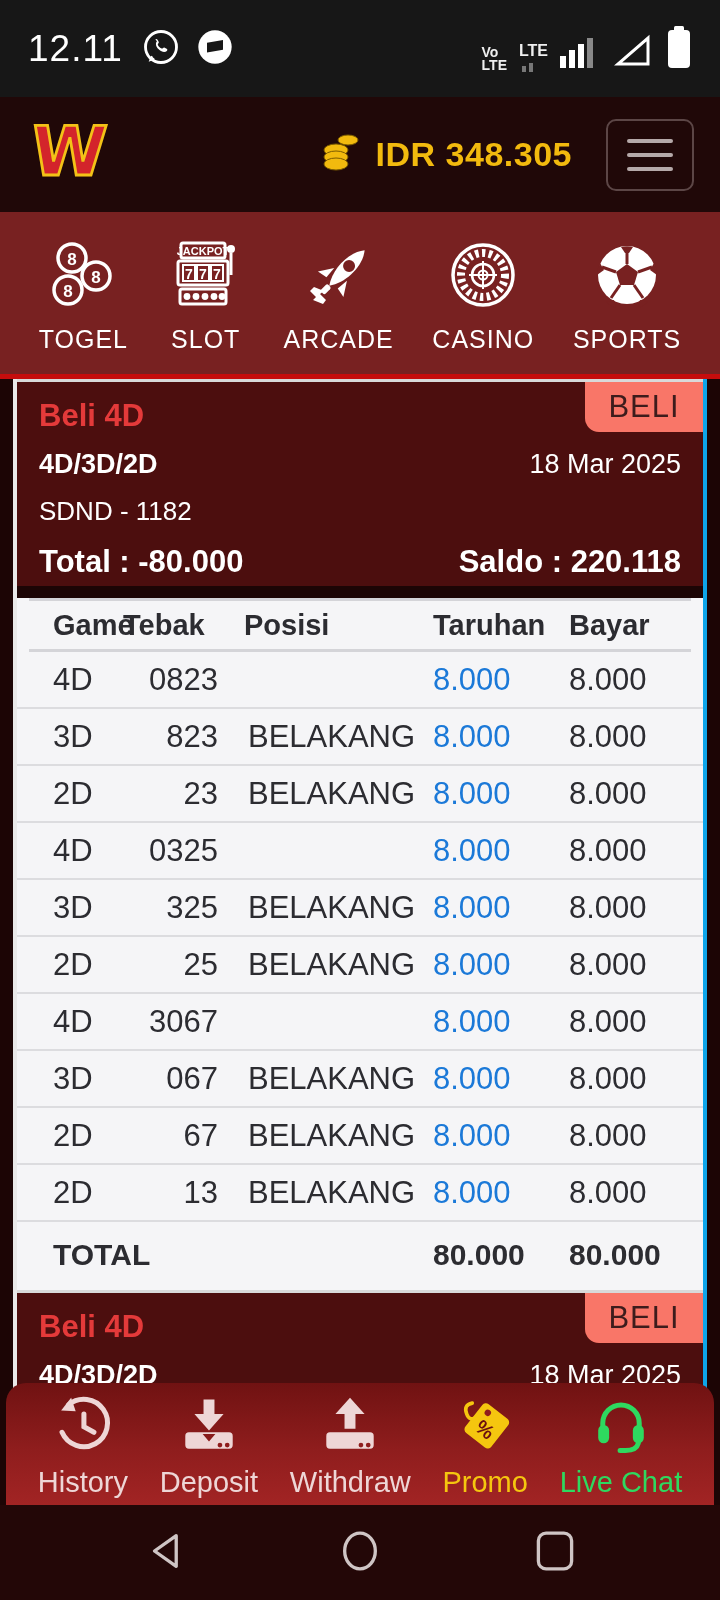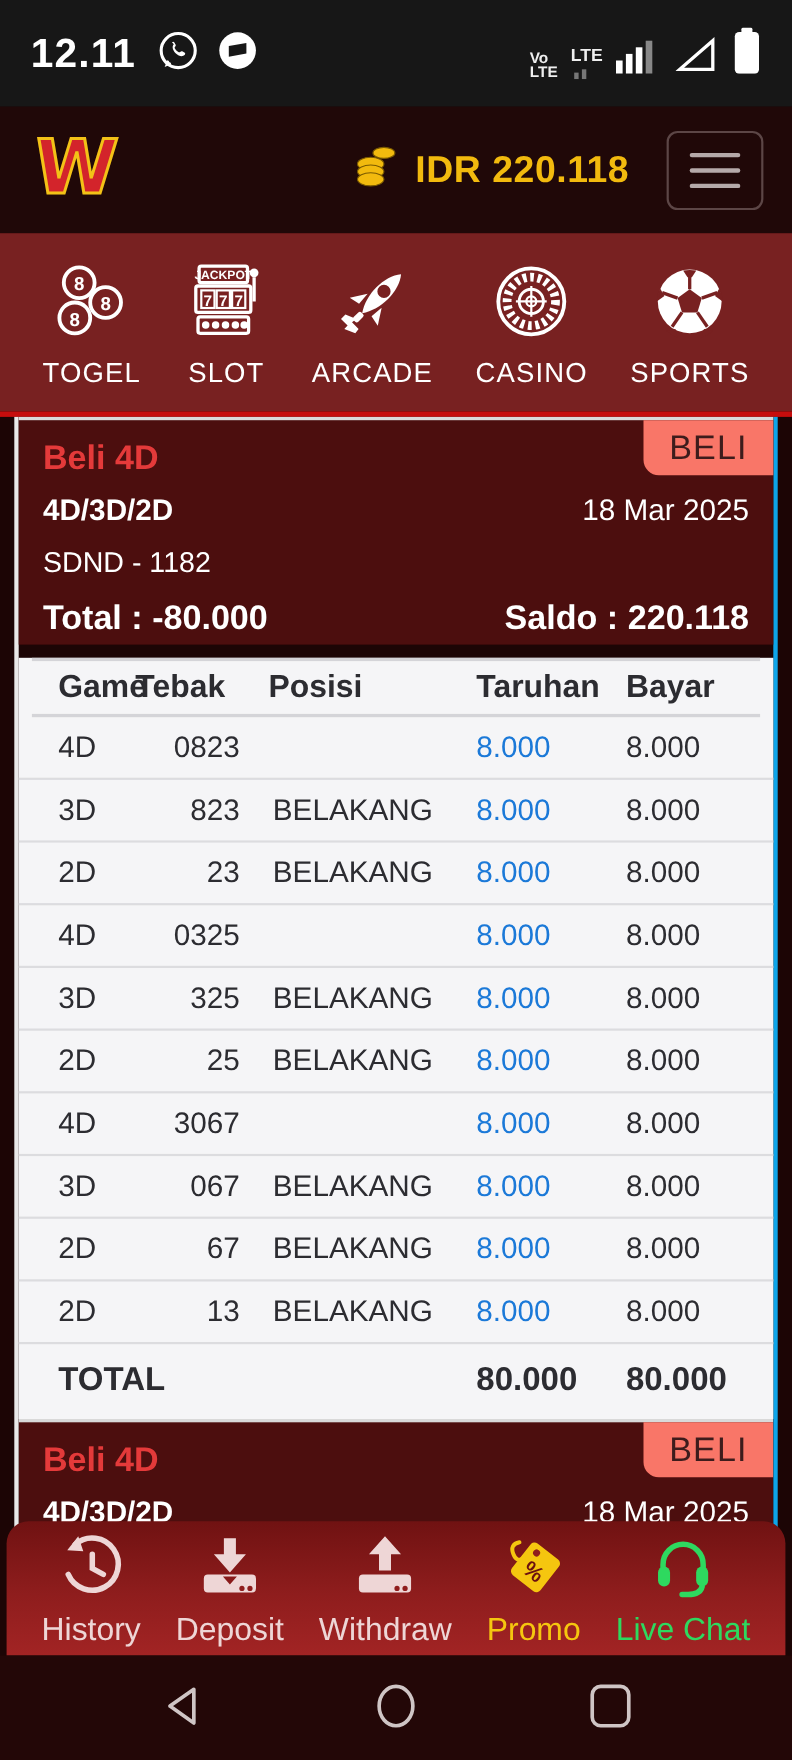--- a/index.html
+++ b/index.html
@@ -4,21 +4,21 @@
 <style>
   * { margin:0; padding:0; box-sizing:border-box; }
   html,body { background:#000; }
   body { font-family:"Liberation Sans", sans-serif; }
   .phone { position:relative; width:720px; height:1600px; margin:0 auto;
            background:#1c0505; overflow:hidden; }
 
   
   .status-bar { height:97px; background:#171717; display:flex; align-items:center;
                 padding:0 28px; color:#fff; }
-  .sb-time { font-size:37px; font-weight:bold; letter-spacing:1px; }
+  .sb-time { font-size:37px; font-weight:normal; letter-spacing:1px; }
   .sb-left-icons { display:flex; align-items:center; gap:14px; margin-left:18px; }
   .sb-spacer { flex:1; }
   .sb-right { display:flex; align-items:flex-end; gap:12px; }
   .volte { font-size:14px; font-weight:bold; line-height:13px; color:#efefef; text-align:left; }
   .lte-block { display:flex; flex-direction:column; align-items:center; }
   .lte-txt { font-size:16px; font-weight:bold; line-height:15px; color:#efefef; }
 
   
   .app-header { height:115px; background:#200808; display:flex; align-items:center;
                 padding:0 26px; }
@@ -54,21 +54,21 @@
   .ch-date { font-size:27px;text-align:center; }
   .ch-market { font-size:26px; margin-top:16px; }
   .ch-total-row { display:flex; justify-content:space-between; margin-top:17px; }
   .ch-total, .ch-saldo { font-size:31px; font-weight:bold; }
 
   
   .bet-table { background:#f5f5f7; color:#2c2c31; padding:0 0 2px; }
   .t-row { display:flex; align-items:center; padding-left:36px; padding-right:20px; }
   .t-head { border-top:3px solid #d4d4d8; border-bottom:3px solid #d4d4d8;
             margin:12px 12px 0; padding-left:24px; height:54px; font-weight:bold; }
-  .t-data { height:57px; border-bottom:2px solid #dcdcdf; font-size:27px; }
+  .t-data { height:57px; border-bottom:2px solid #dcdcdf; font-size:31px; }
   .t-total { height:66px; font-weight:bold; font-size:30px; }
   .col-game   { width:70px; }
   .col-tebak  { width:95px; text-align:right; }
   .col-posisi { width:195px; padding-left:30px; }
   .col-taruhan{ width:140px; padding-left:20px; }
   .col-bayar  { flex:1; padding-left:16px; }
   .t-head .col-tebak { text-align:left; }
   .t-head .col-posisi { padding-left:26px; }
   .t-head div { font-size:29px; }
   .taruhan-val { color:#1b79d8; cursor:pointer; }
@@ -158,21 +158,21 @@
     <div class="balance">
       <span>
         <svg width="46" height="46" viewBox="0 0 46 46">
             <ellipse cx="30" cy="12" rx="10" ry="5" fill="#f2ba0e"></ellipse>
             <ellipse cx="30" cy="12" rx="10" ry="5" fill="none" stroke="#7a5a00" stroke-width="1"></ellipse>
             <ellipse cx="18" cy="22" rx="12" ry="6" fill="#f2ba0e" stroke="#7a5a00" stroke-width="1"></ellipse>
             <ellipse cx="18" cy="29" rx="12" ry="6" fill="#f2ba0e" stroke="#7a5a00" stroke-width="1"></ellipse>
             <ellipse cx="18" cy="36" rx="12" ry="6" fill="#f2ba0e" stroke="#7a5a00" stroke-width="1"></ellipse>
           </svg>
       </span>
-      <span>IDR 220.118</span>
+      <span>IDR 348.305</span>
     </div>
     <button class="hamburger">
       <span></span>
         <span></span>
         <span></span>
     </button>
   </div>
 
   <div class="game-nav">
     <div class="gn-item">

